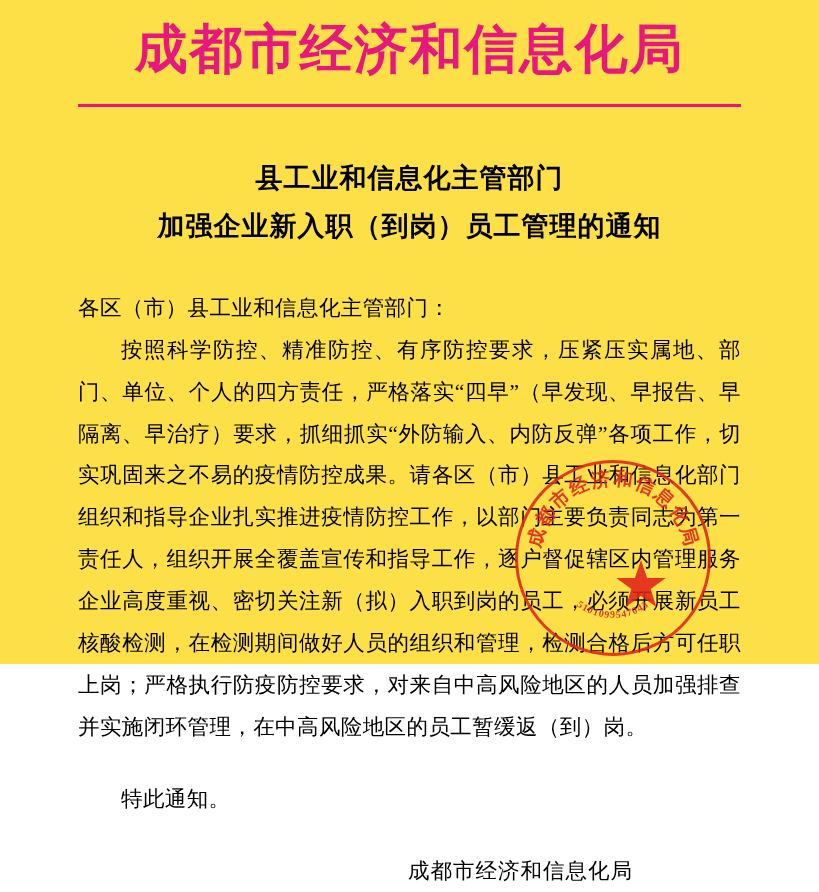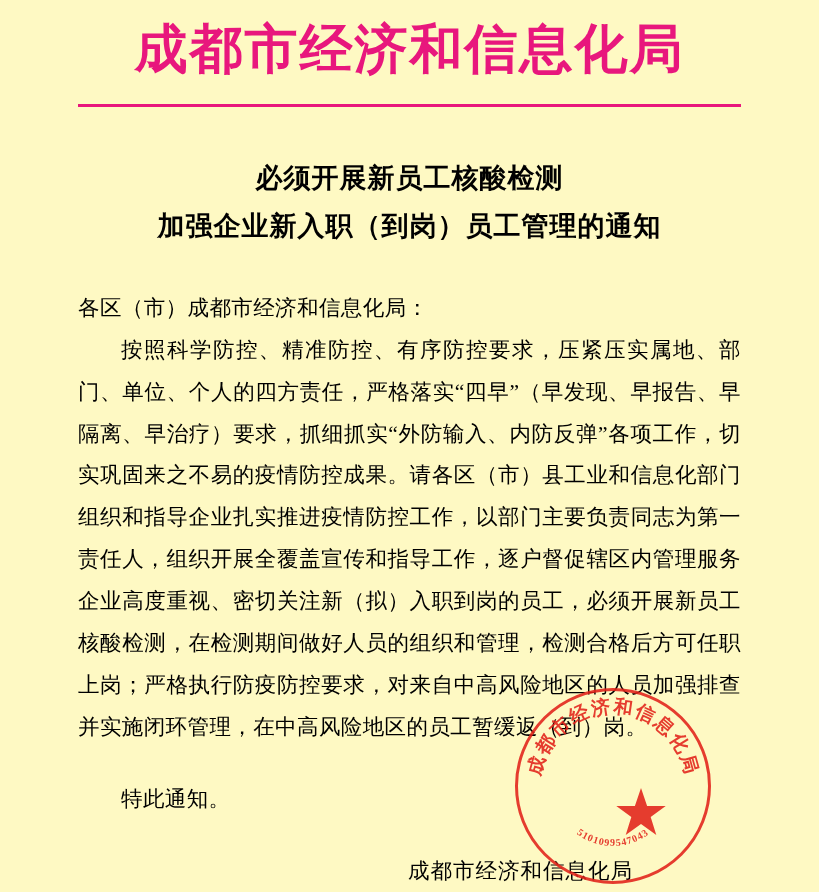--- a/index.html
+++ b/index.html
@@ -11,24 +11,24 @@
     width: 819px;
     height: 892px;
     font-family: "Liberation Serif", "DejaVu Serif", serif;
     color: #000000;
     position: relative;
     overflow: hidden;
   }
   .page {
     position: relative;
     width: 819px;
-    height: 892px;
+    height: 664px;
     box-sizing: border-box;
     padding: 0 78px;
-    background: #fef9c3;
+    background: #fde047;
   }
   
   .masthead {
     padding-top: 16px;
     text-align: center;
   }
   .masthead-title {
     color: #e8177d;
     font-family: "Liberation Serif", "DejaVu Serif", serif;
     font-weight: bold;
@@ -140,26 +140,26 @@
 <body>
 
 <div class="page">
 
   <div class="masthead">
     <div class="masthead-title">成都市经济和信息化局</div>
     <div class="masthead-rule"></div>
   </div>
 
   <div class="doc-title">
-    <span class="doc-title-line">必须开展新员工核酸检测</span>
+    <span class="doc-title-line">县工业和信息化主管部门</span>
     <span class="doc-title-line">加强企业新入职（到岗）员工管理的通知</span>
   </div>
 
   <div class="body-text">
-    <p class="para">各区（市）成都市经济和信息化局：</p>
+    <p class="para">各区（市）县工业和信息化主管部门：</p>
     <p class="para indent">按照科学防控、精准防控、有序防控要求，压紧压实属地、部门、单位、个人的四方责任，严格落实“四早”（早发现、早报告、早隔离、早治疗）要求，抓细抓实“外防输入、内防反弹”各项工作，切实巩固来之不易的疫情防控成果。请各区（市）县工业和信息化部门组织和指导企业扎实推进疫情防控工作，以部门主要负责同志为第一责任人，组织开展全覆盖宣传和指导工作，逐户督促辖区内管理服务企业高度重视、密切关注新（拟）入职到岗的员工，必须开展新员工核酸检测，在检测期间做好人员的组织和管理，检测合格后方可任职上岗；严格执行防疫防控要求，对来自中高风险地区的人员加强排查并实施闭环管理，在中高风险地区的员工暂缓返（到）岗。</p>
     <p class="para closing">特此通知。</p>
   </div>
 
   <div class="signature">
     <div class="sign-line">成都市经济和信息化局</div>
     <div class="sign-line">2021 年 8 月 9 日</div>
   </div>
 
   <div class="seal">

